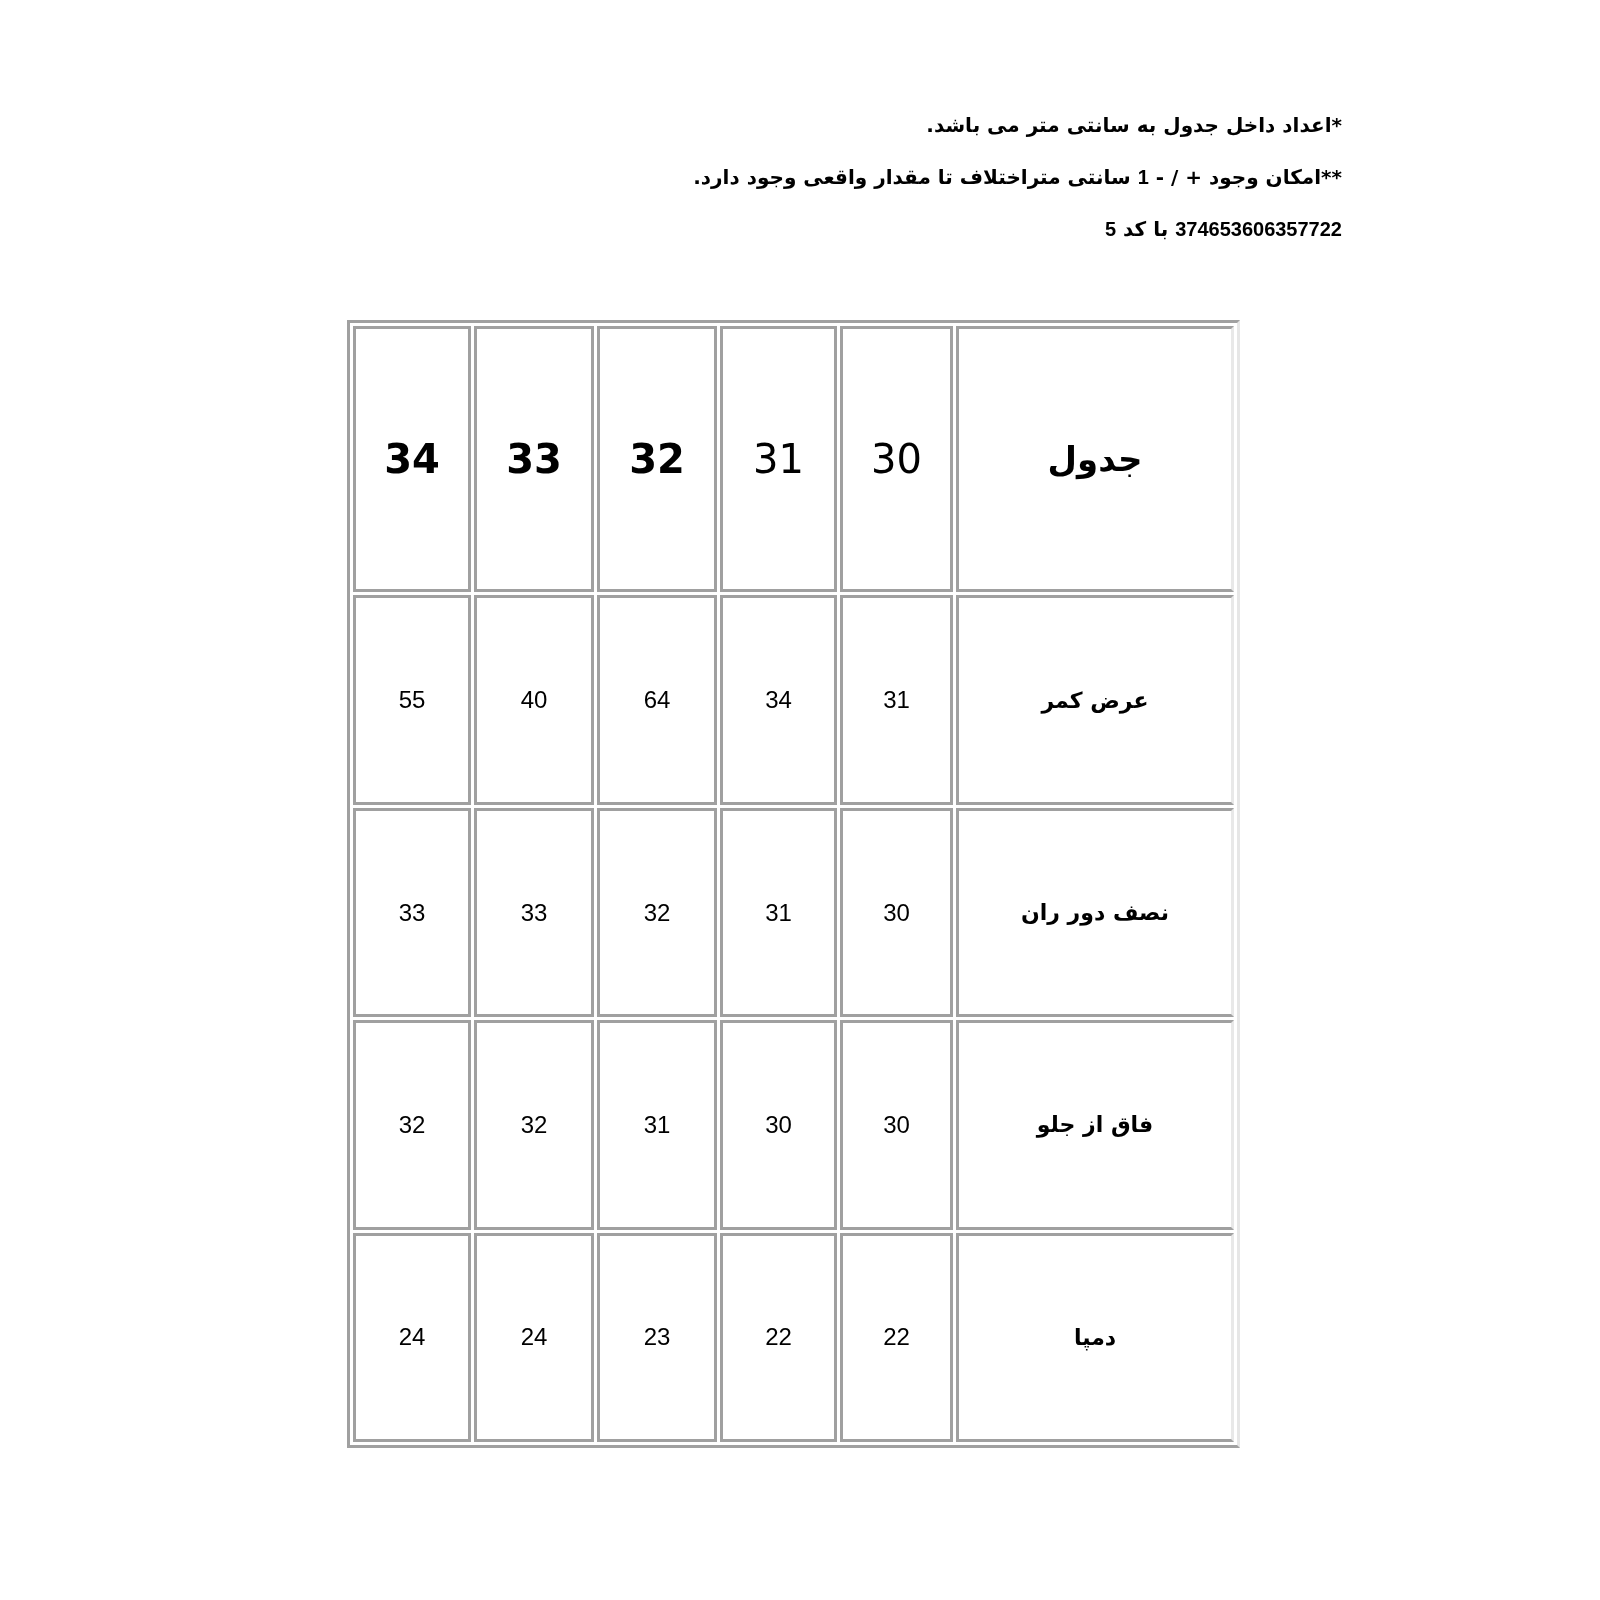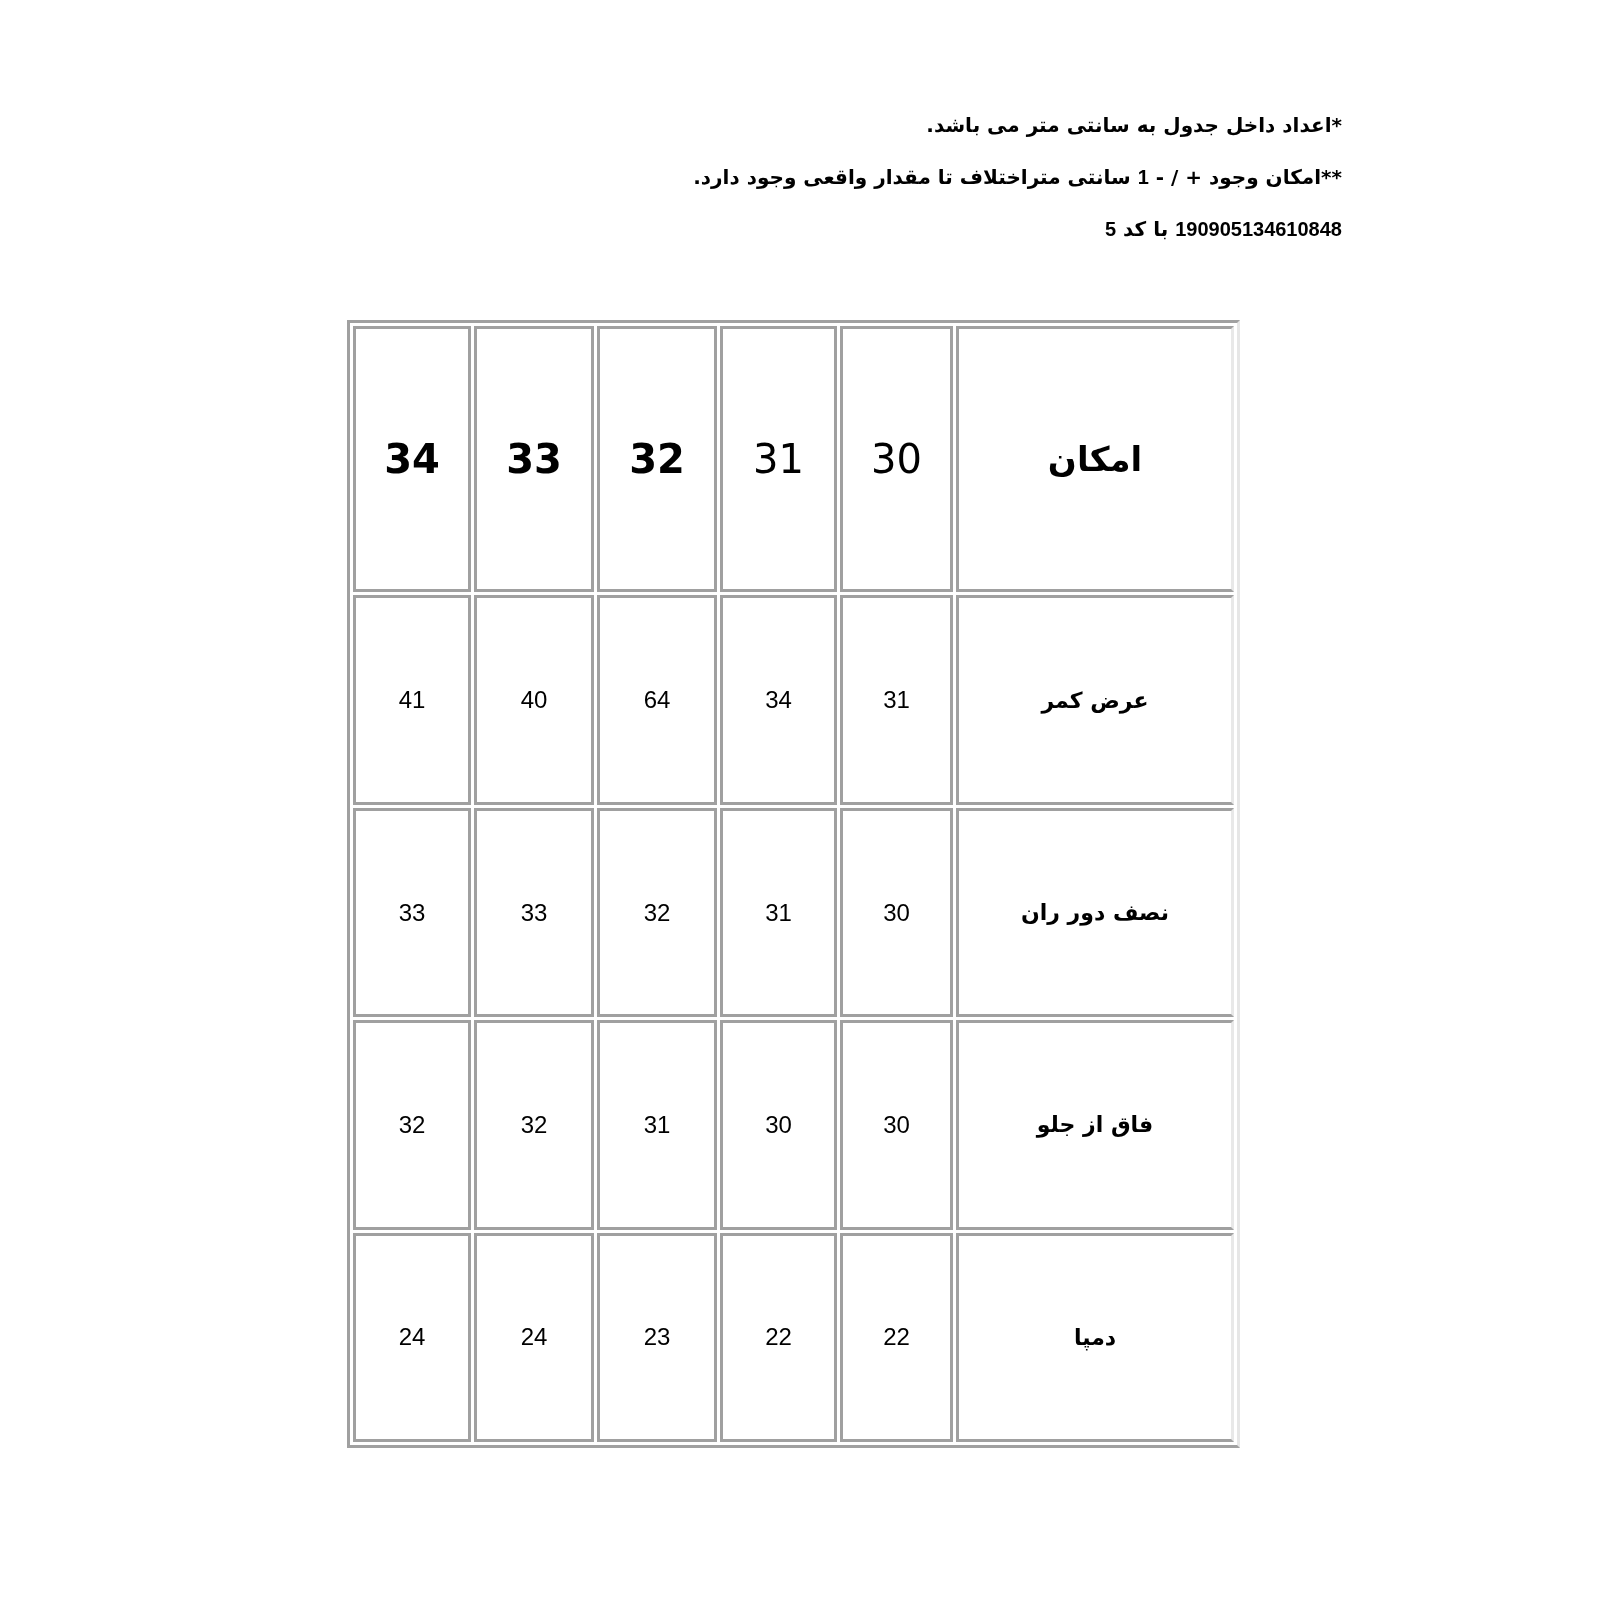--- a/index.html
+++ b/index.html
@@ -27,43 +27,43 @@
     .row-label { font-size: 22px; font-weight: bold; direction: rtl; }
     .cell-val { font-size: 24px; font-family: "Liberation Sans", sans-serif; }
     .cell-val.small { font-size: 20px; }
   </style>
 </head>
 <body>
 
 <div class="notes">
   <div class="note"><span>*اعداد داخل جدول به سانتی متر می باشد.</span></div>
   <div class="note"><span>**امکان وجود + / - </span><span class="num">1</span><span> سانتی متراختلاف تا مقدار واقعی وجود دارد.</span></div>
-  <div class="note"><span class="num">190905134610848</span><span> با کد </span><span class="num">5</span></div>
+  <div class="note"><span class="num">374653606357722</span><span> با کد </span><span class="num">5</span></div>
 </div>
 
 <table class="size-table">
   <colgroup>
     <col style="width:118px">
       <col style="width:120px">
       <col style="width:120px">
       <col style="width:117px">
       <col style="width:113px">
       <col style="width:278px">
   </colgroup>
   <tbody>
       <tr>
     <td><span class="hdr-num">34</span></td>
     <td><span class="hdr-num">33</span></td>
     <td><span class="hdr-num">32</span></td>
     <td><span class="hdr-num light">31</span></td>
     <td><span class="hdr-num light">30</span></td>
-    <td class="label-col"><span class="hdr-label">امکان</span></td>
+    <td class="label-col"><span class="hdr-label">جدول</span></td>
   </tr>
   <tr>
-    <td><span class="cell-val">41</span></td>
+    <td><span class="cell-val">55</span></td>
     <td><span class="cell-val">40</span></td>
     <td><span class="cell-val">64</span></td>
     <td><span class="cell-val">34</span></td>
     <td><span class="cell-val">31</span></td>
     <td class="label-col"><span class="row-label">عرض کمر</span></td>
   </tr>
   <tr>
     <td><span class="cell-val">33</span></td>
     <td><span class="cell-val">33</span></td>
     <td><span class="cell-val">32</span></td>

